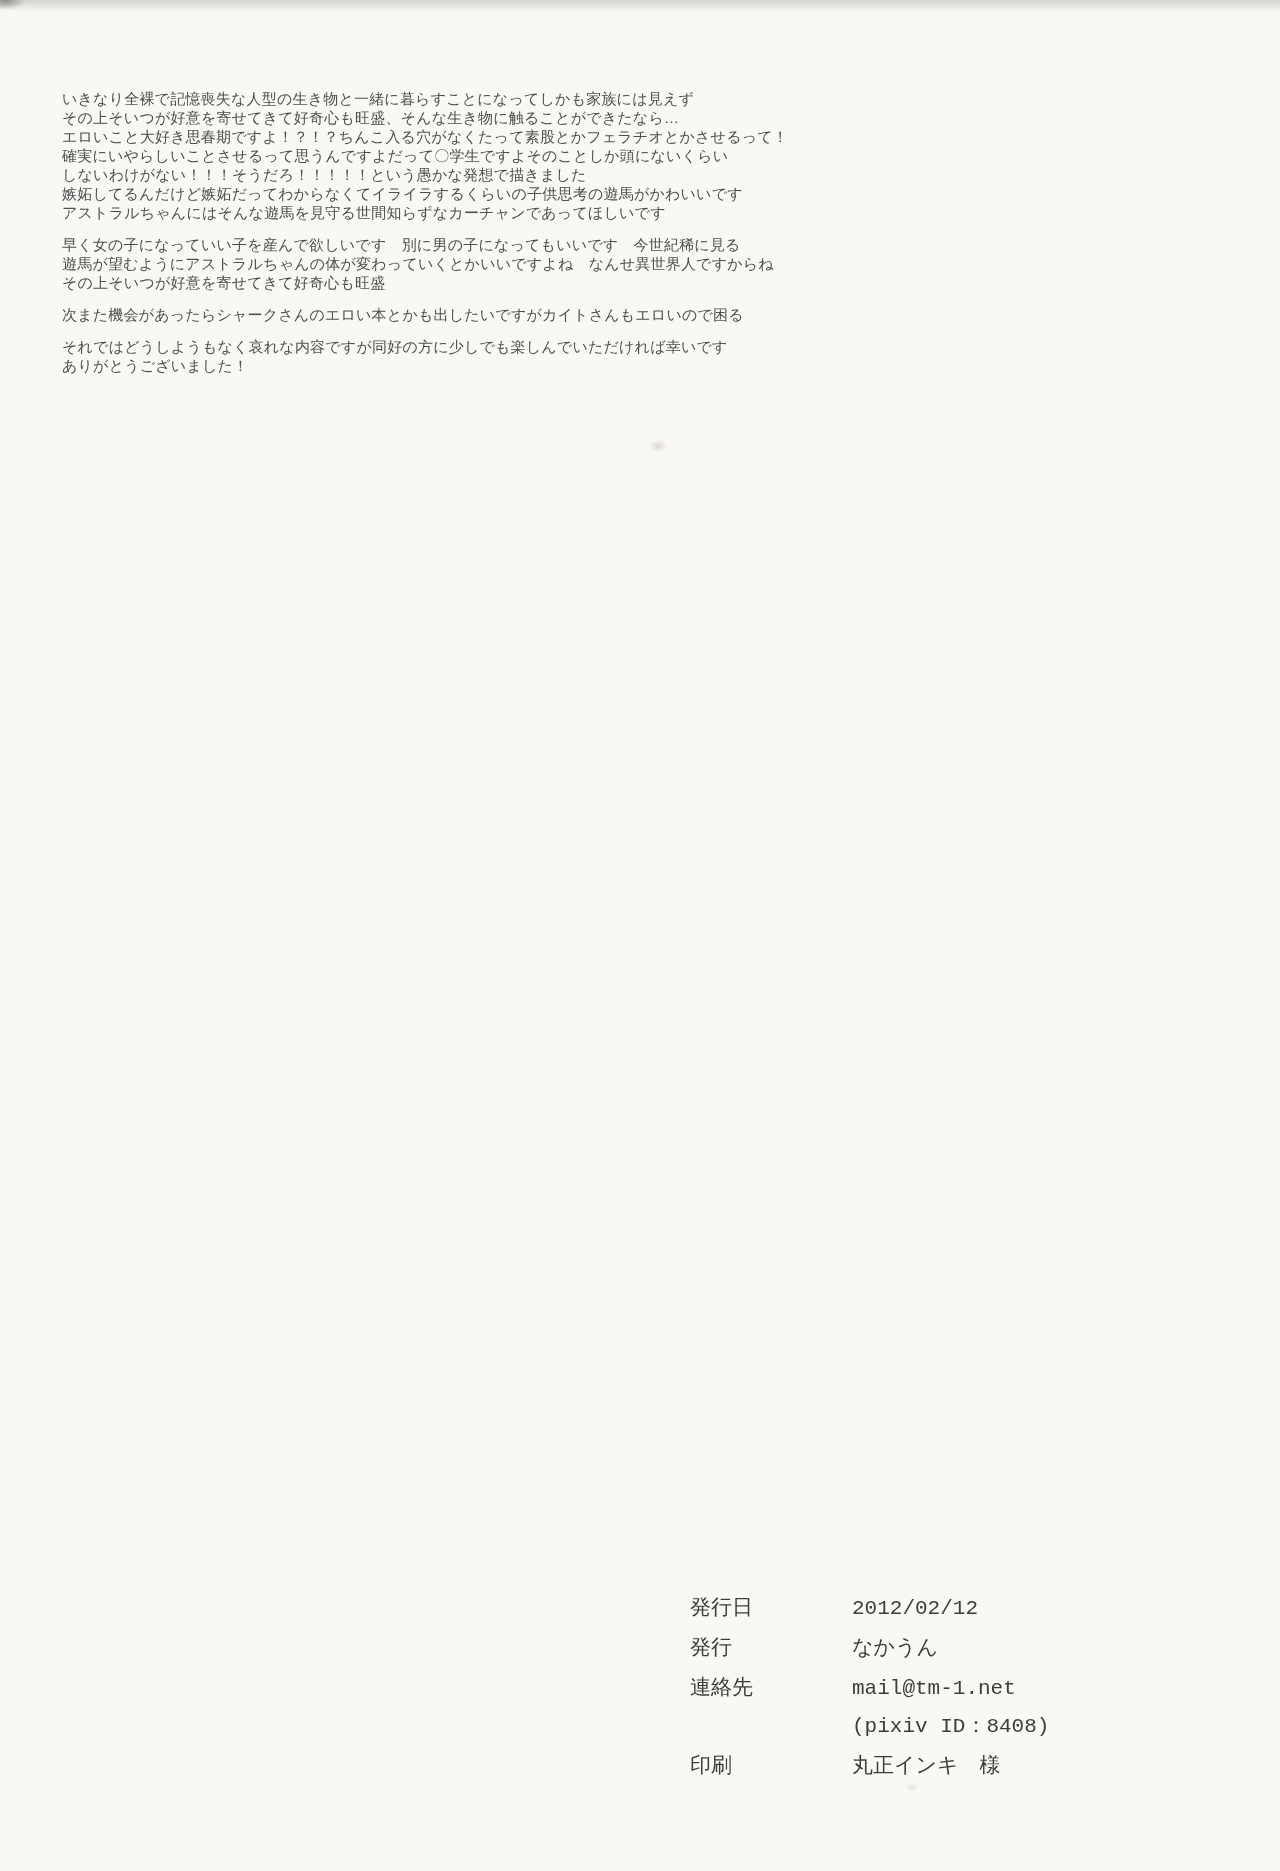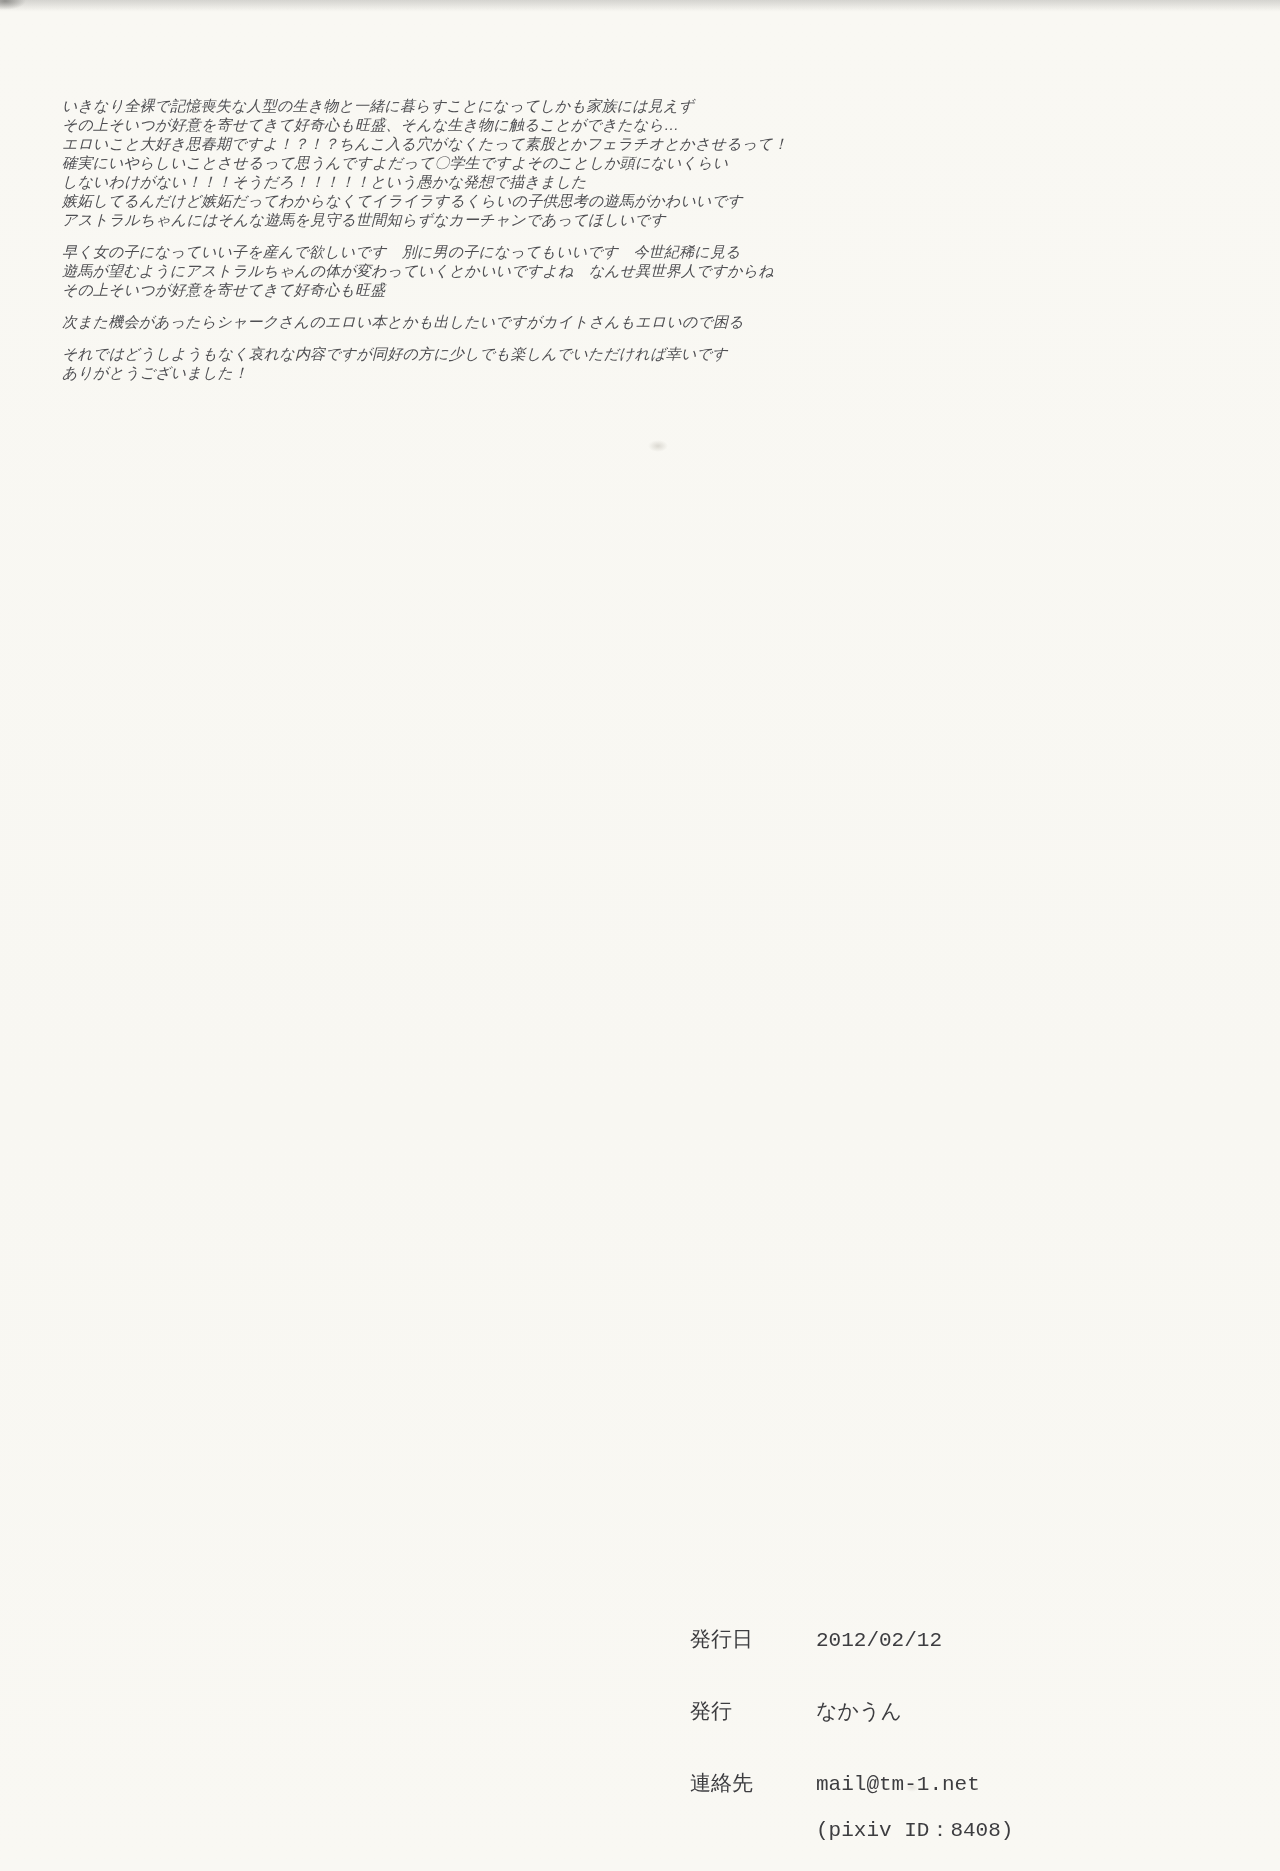--- a/index.html
+++ b/index.html
@@ -47,22 +47,21 @@
     left: 62px;
     top: 89px;
     width: 640px;
     font-family: "Liberation Sans", sans-serif;
     font-size: 15px;
     line-height: 19px;
     letter-spacing: 0.2px;
     color: #4e4e52;
   }
   .para {
-    margin: 7px 0 13px 0;
-    font-style: italic;
+    margin: 0 0 13px 0;
   }
   .line {
     white-space: pre;
   }
   .colophon {
     position: absolute;
     left: 690px;
     top: 1588px;
     font-size: 21px;
     line-height: 38px;
@@ -70,25 +69,25 @@
   }
   .colophon .row {
     display: flex;
     align-items: baseline;
   }
   .colophon .label {
     width: 126px;
     flex: 0 0 126px;
     font-family: "Liberation Serif", serif;
     white-space: pre;
-    margin-top: 32px;
   }
   .colophon .value {
     font-family: "Liberation Mono", monospace;
     white-space: pre;
+    margin-left: 36px;
   }
 </style>
 </head>
 <body>
 
 <div class="page">
   <div class="top-shade"></div>
   <div class="corner-mark"></div>
   <div class="smudge-a"></div>
   <div class="smudge-b"></div>

